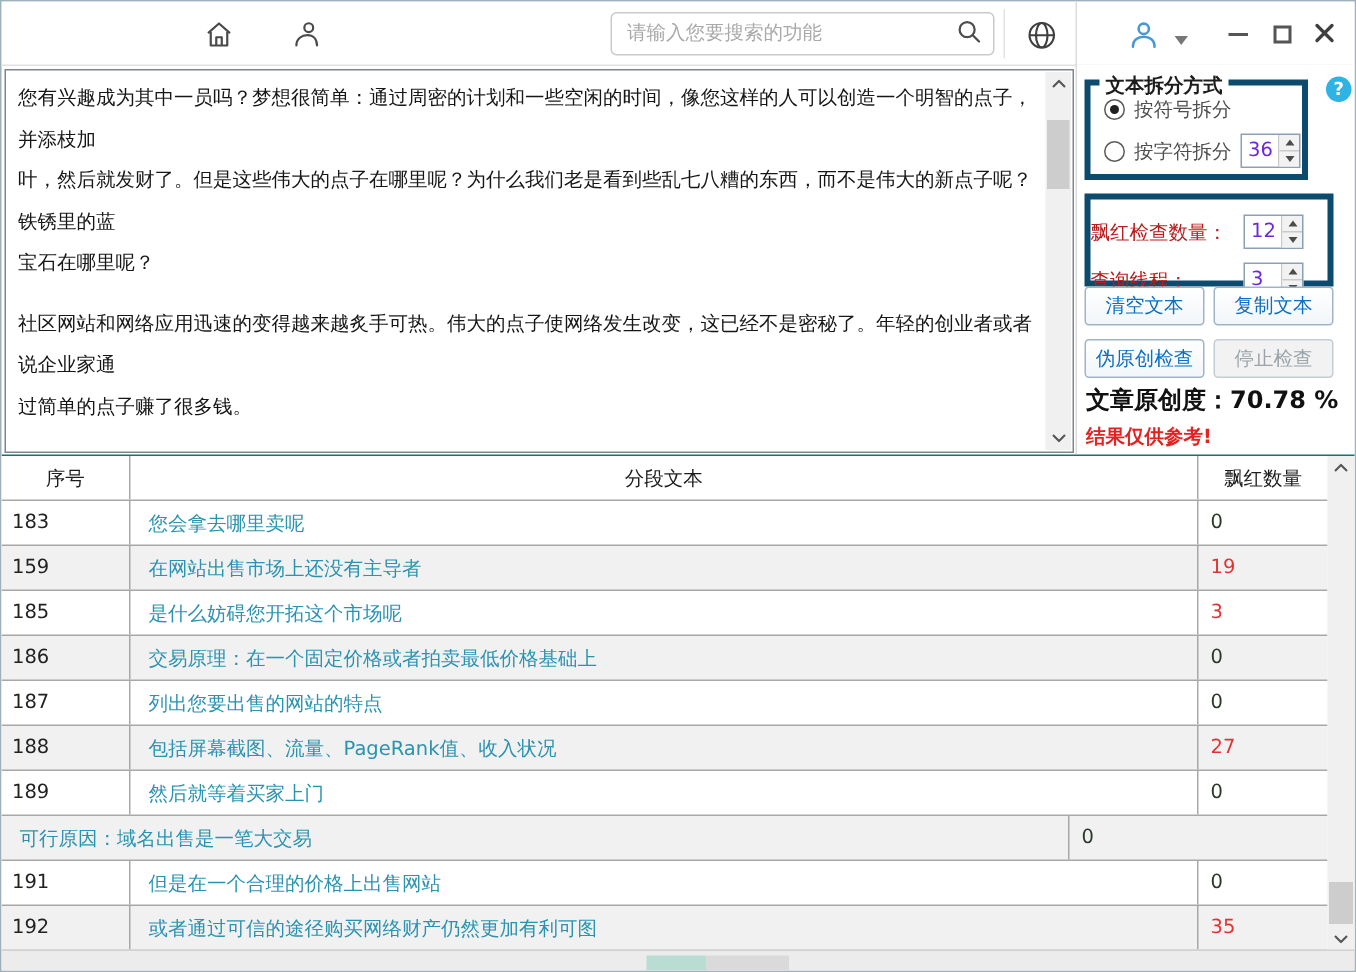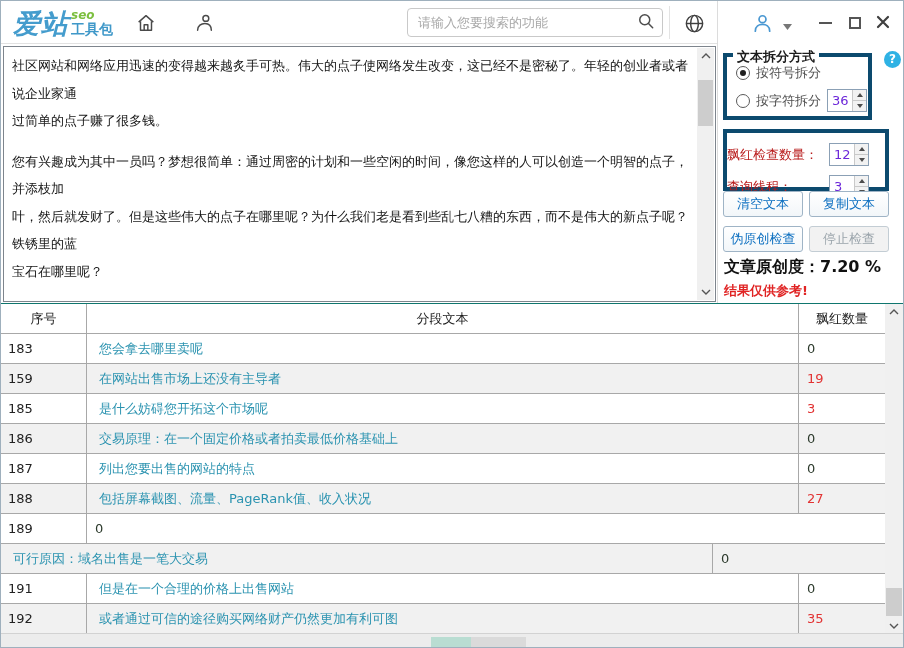--- a/index.html
+++ b/index.html
@@ -74,27 +74,20 @@
   
   .bottomstrip{ position:absolute; left:0; top:632px; width:904px; height:16px; background:#ececec; border-top:1px solid #d2d2d2;}
   .bs-accent{ position:absolute; top:3px; height:10px;}
 </style>
 </head>
 <body>
 
 <div class="window">
 
   <div class="topbar">
-    <div class="logo">
-      <span class="logo-brand">爱站</span>
-      <span class="logo-stack">
-        <span class="logo-seo">seo</span>
-        <span class="logo-suffix">工具包</span>
-      </span>
-    </div>
 
     <div class="tb-icon" style="left:133px;">
       <span>
         <svg width="22" height="22" viewBox="0 0 24 24" fill="none" stroke="#4a4a4a" stroke-width="1.6" stroke-linejoin="round">
           <path d="M4 11 L12 4 L20 11"></path>
             <path d="M6 10 V20 H18 V10"></path>
             <path d="M10 20 V14 H14 V20"></path>
         </svg>
       </span>
     </div>
@@ -158,25 +151,25 @@
           <path d="M2 2 L12 12 M12 2 L2 12"></path>
         </svg>
       </span>
     </div>
   </div>
 
   <div class="v-divider"></div>
 
   <div class="editor">
     <div class="editor-text">
-      <p>社区网站和网络应用迅速的变得越来越炙手可热。伟大的点子使网络发生改变，这已经不是密秘了。年轻的创业者或者说企业家通
-过简单的点子赚了很多钱。</p>
       <p>您有兴趣成为其中一员吗？梦想很简单：通过周密的计划和一些空闲的时间，像您这样的人可以创造一个明智的点子，并添枝加
 叶，然后就发财了。但是这些伟大的点子在哪里呢？为什么我们老是看到些乱七八糟的东西，而不是伟大的新点子呢？铁锈里的蓝
 宝石在哪里呢？</p>
+      <p>社区网站和网络应用迅速的变得越来越炙手可热。伟大的点子使网络发生改变，这已经不是密秘了。年轻的创业者或者说企业家通
+过简单的点子赚了很多钱。</p>
       <p>事实上，它们就在您的脚下。您只需要看得更加仔细一点。</p>
 
     </div>
     <div class="vscroll" style="right:1px; top:1px; width:17px; height:252px;">
       <div class="sb-btn sb-up">
         <svg width="10" height="6" viewBox="0 0 10 6" fill="none" stroke="#555" stroke-width="1.4">
             <path d="M1 5 L5 1 L9 5"></path>
           </svg>
       </div>
       <div class="sb-thumb" style="top:32px; height:46px;"></div>
@@ -245,21 +238,21 @@
         </span>
       </div>
     </div>
 
     <button class="pbtn" style="left:5px; top:148px;">清空文本</button>
     <button class="pbtn" style="left:91px; top:148px;">复制文本</button>
     <button class="pbtn" style="left:5px; top:183px;">伪原创检查</button>
     <button class="pbtn disabled" style="left:91px; top:183px;">停止检查</button>
 
     <div class="result-line">
-      <span>文章原创度：</span><span>7.20 %</span>
+      <span>文章原创度：</span><span>70.78 %</span>
     </div>
     <div class="result-note">结果仅供参考!</div>
   </div>
 
   <div class="tablewrap">
     <div class="thead">
       <div class="td col-id">序号</div>
       <div class="td col-text">分段文本</div>
       <div class="td col-count">飘红数量</div>
     </div>
@@ -313,20 +306,23 @@
         <div class="td col-id">188</div>
         <div class="td col-text">
             <span class="link">包括屏幕截图、流量、PageRank值、收入状况</span>
           </div>
         <div class="td col-count">
             <span class="count-val red">27</span>
           </div>
       </div>
       <div class="trow">
         <div class="td col-id">189</div>
+        <div class="td col-text">
+            <span class="link">然后就等着买家上门</span>
+          </div>
         <div class="td col-count">
             <span class="count-val">0</span>
           </div>
       </div>
       <div class="trow">
         <div class="td col-text">
             <span class="link">可行原因：域名出售是一笔大交易</span>
           </div>
         <div class="td col-count">
             <span class="count-val">0</span>

